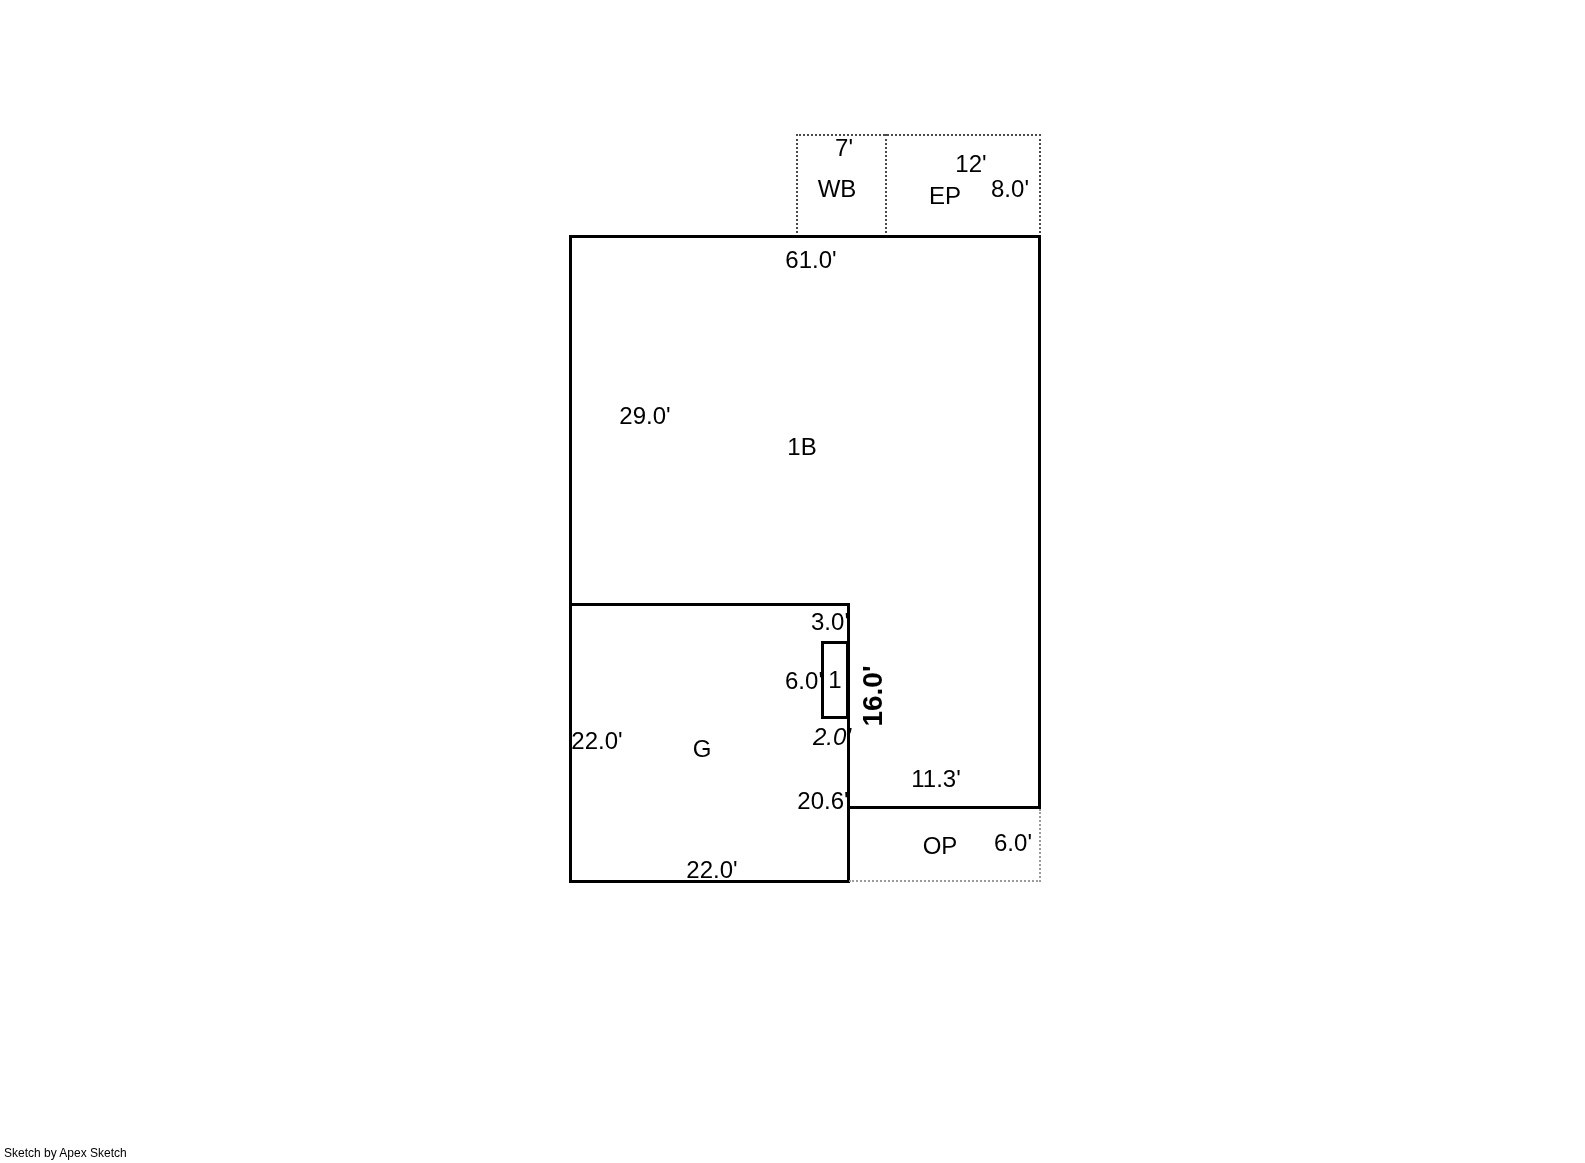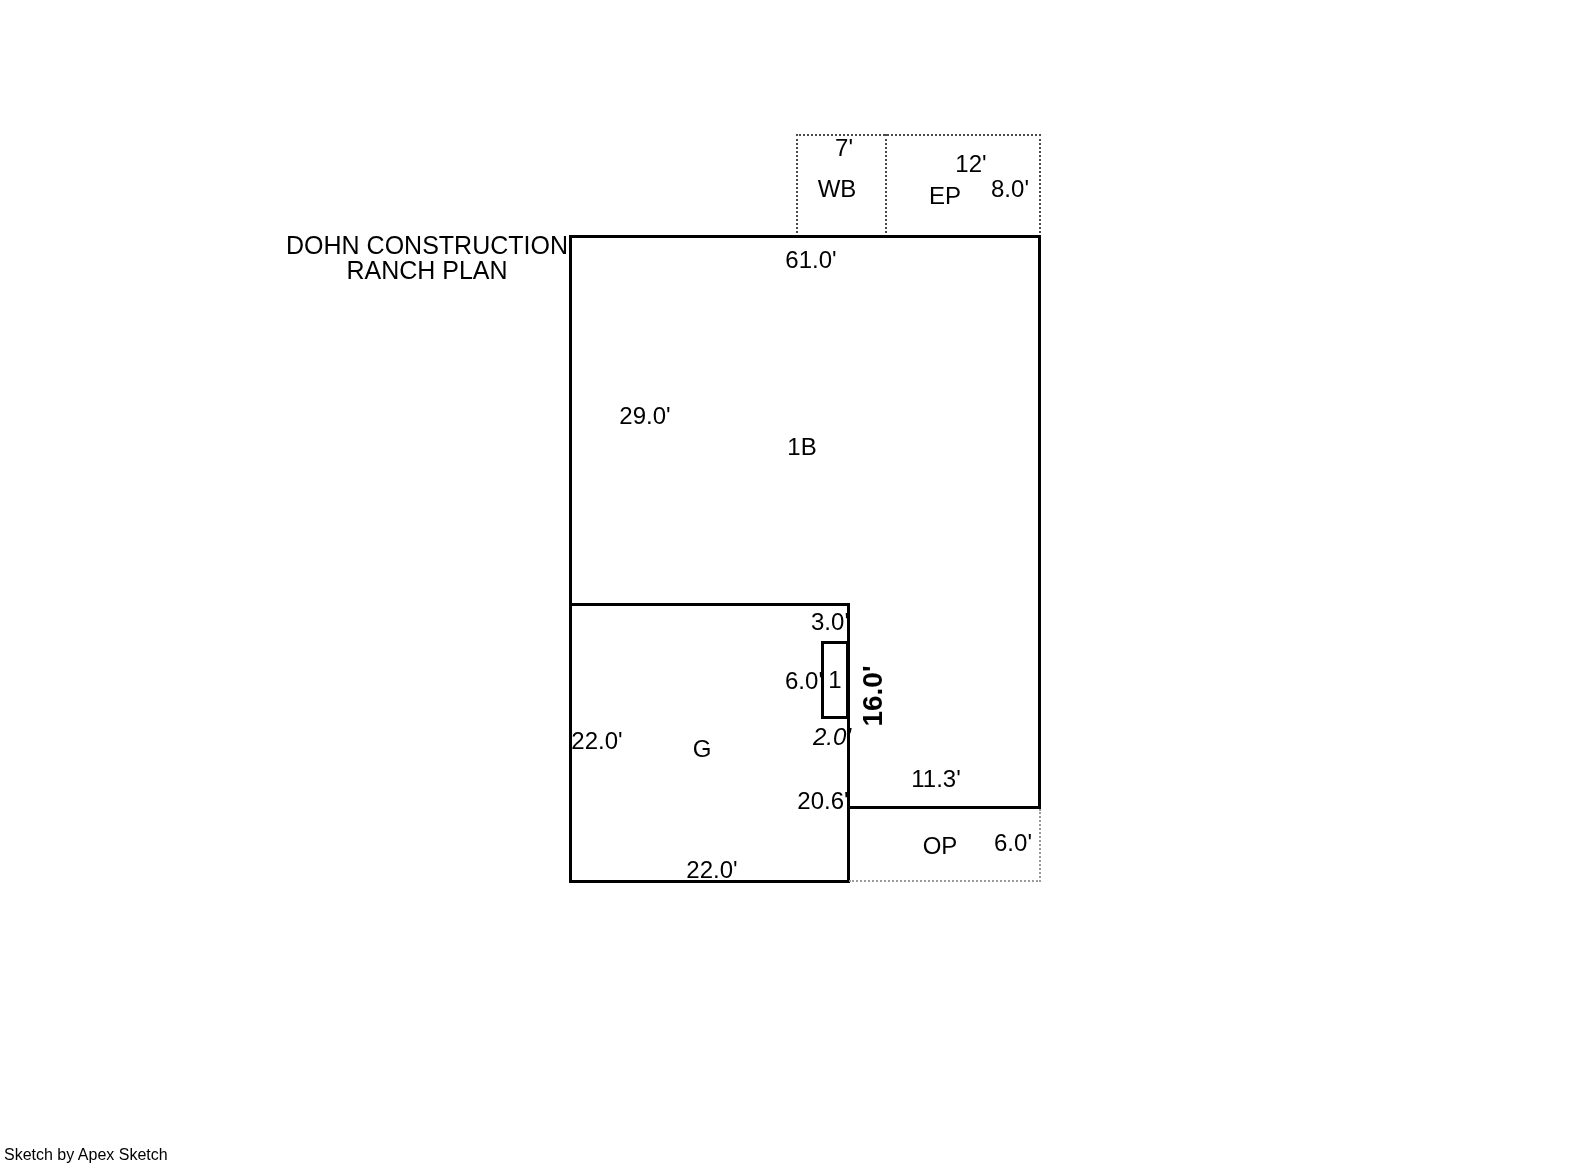--- a/index.html
+++ b/index.html
@@ -52,33 +52,29 @@
     left: 427px; top: 233px;
     transform: translate(-50%, 0);
     text-align: center;
     font-size: 25px;
     line-height: 25px;
     white-space: nowrap;
   }
   .credit {
     position: absolute;
     left: 4px; top: 1146px;
-    font-size: 16px;
+    font-size: 12px;
     white-space: nowrap;
   }
 </style>
 </head>
 <body>
 
 <div class="canvas">
 
-  <div class="plan-title">
-    <div>DOHN CONSTRUCTION</div>
-    <div>RANCH PLAN</div>
-  </div>
 
   <div class="dot-h" style="left:796px; top:134px; width:245px;"></div>
   <div class="dot-v" style="left:796px; top:134px; height:103px;"></div>
   <div class="dot-v" style="left:885px; top:134px; height:103px;"></div>
   <div class="dot-v" style="left:1039px; top:134px; height:103px;"></div>
 
   <div class="wall-h" style="left:569px; top:235px; width:472px;"></div>
   <div class="wall-v" style="left:569px; top:235px; height:648px;"></div>
   <div class="wall-v" style="left:1038px; top:235px; height:574px;"></div>
   <div class="wall-h" style="left:847px; top:806px; width:194px;"></div>

